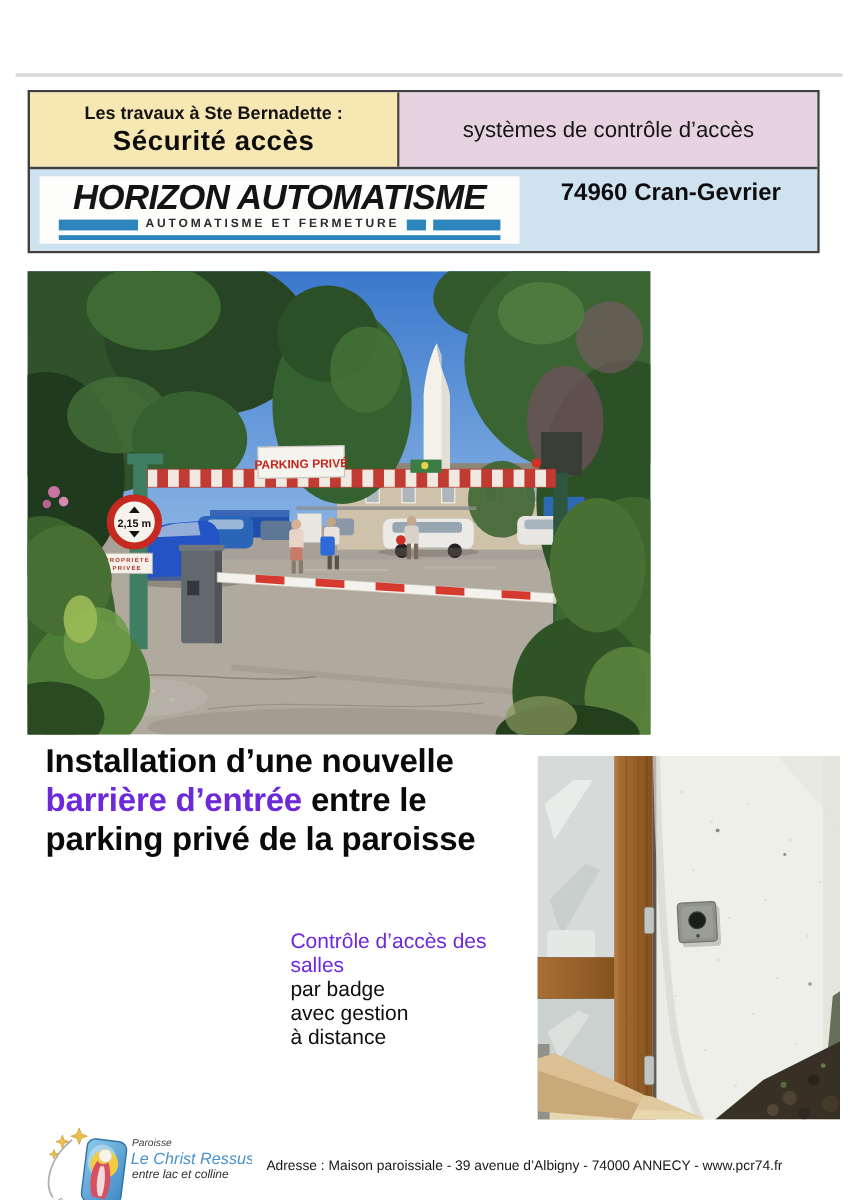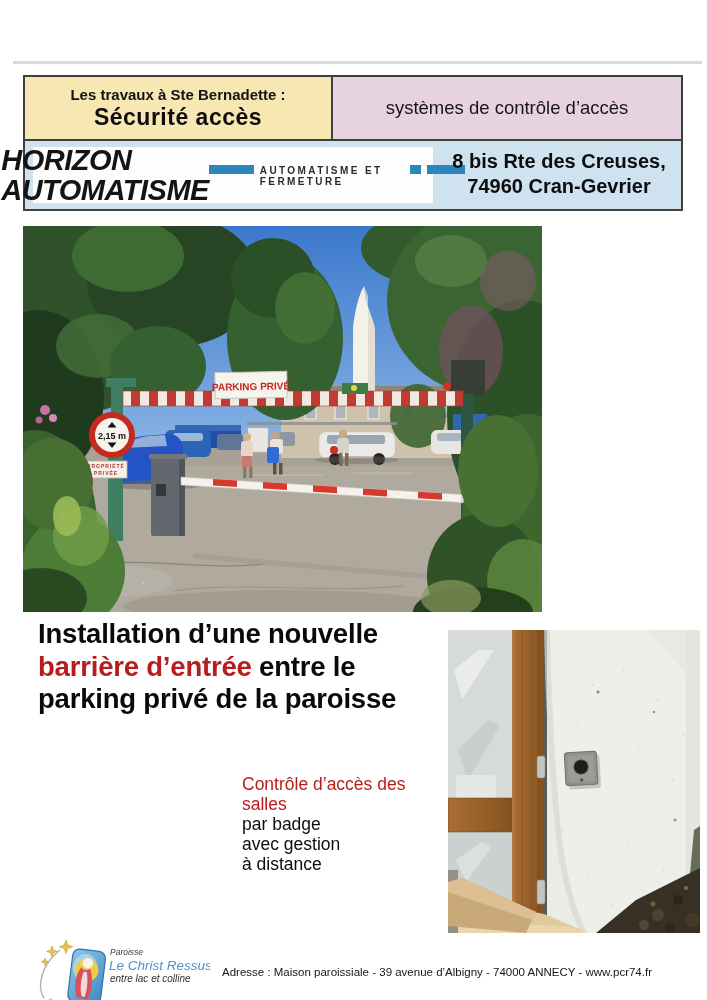--- a/index.html
+++ b/index.html
@@ -12,32 +12,32 @@
   .hdr{left:23px;top:45px;width:660px;border:2px solid #3f3f3f;box-sizing:border-box;}
   .hdr-row1{display:flex;height:62px;}
   .hdr-cell-y{width:308px;background:#f7e7b3;border-right:2px solid #3f3f3f;box-sizing:border-box;
               display:flex;flex-direction:column;justify-content:center;align-items:center;}
   .hdr-cell-p{flex:1;background:#e7d3df;display:flex;justify-content:center;align-items:center;}
   .hl1{font-size:15px;font-weight:bold;color:#131313;}
   .hl2{font-size:23px;font-weight:bold;letter-spacing:.5px;color:#0d0d0d;margin-top:1px;}
   .topic{font-size:18.5px;color:#161616;text-align:right;}
   .hdr-row2{position:relative;height:70px;background:#cfe2ef;border-top:2px solid #3f3f3f;box-sizing:border-box;}
   .logo-panel{position:absolute;left:8px;top:6px;width:400px;height:56px;background:#fdfdfc;
-              display:flex;align-items:center;justify-content:center;}
+              display:flex;flex-direction:column;align-items:center;justify-content:center;}
   .logo-title{font-size:29px;font-weight:bold;font-style:italic;letter-spacing:-.5px;color:#141414;line-height:30px;}
-  .logo-subrow{display:flex;align-items:flex-start;gap:6px;margin-top:1px;}
+  .logo-subrow{display:flex;align-items:flex-end;gap:6px;margin-top:1px;}
   .bar{height:9px;background:#2c85bc;display:inline-block;}
   .bar-l{width:66px;}.bar-s{width:16px;}.bar-r{width:56px;}
   .logo-sub{font-size:10px;letter-spacing:2.4px;font-weight:bold;color:#2b2b2b;}
   .logo-rule{width:368px;height:4px;background:#2c85bc;margin-top:4px;}
   .co-addr{position:absolute;left:414px;top:8px;width:240px;text-align:center;
            font-size:20px;font-weight:bold;line-height:25px;color:#0d0d0d;}
   
   .heading{left:38px;top:588px;font-size:27.5px;font-weight:bold;line-height:32.5px;color:#0a0a0a;letter-spacing:-.2px;}
-  .red{color:#b91c1c;}
+  .red{color:#6d28d9;}
   
   .access{left:242px;top:744px;font-size:17.5px;font-weight:normal;line-height:20px;color:#0d0d0d;}
   
   .foot-addr{left:137px;top:936px;width:600px;text-align:center;font-size:11.5px;color:#161616;}
   svg text{font-family:"Liberation Sans",sans-serif;}
 </style>
 </head>
 <body>
 
 <div class="page">
@@ -59,21 +59,20 @@
         <div class="logo-title">HORIZON AUTOMATISME</div>
         <div class="logo-subrow">
           <span class="bar bar-l"></span>
           <span class="logo-sub">AUTOMATISME ET FERMETURE</span>
           <span class="bar bar-s"></span>
           <span class="bar bar-r"></span>
         </div>
         <div class="logo-rule"></div>
       </div>
       <div class="co-addr">
-        <div>8 bis Rte des Creuses,</div>
         <div>74960 Cran-Gevrier</div>
       </div>
     </div>
   </div>
 
   <svg class="abs" style="left:23px;top:196px;" width="519" height="386" viewBox="0 0 519 386">
     <defs>
       <linearGradient id="skyGrad" x1="0" y1="0" x2="0" y2="1">
         <stop offset="0" stop-color="#3b78cc"></stop>
           <stop offset="1" stop-color="#8fb8e6"></stop>

